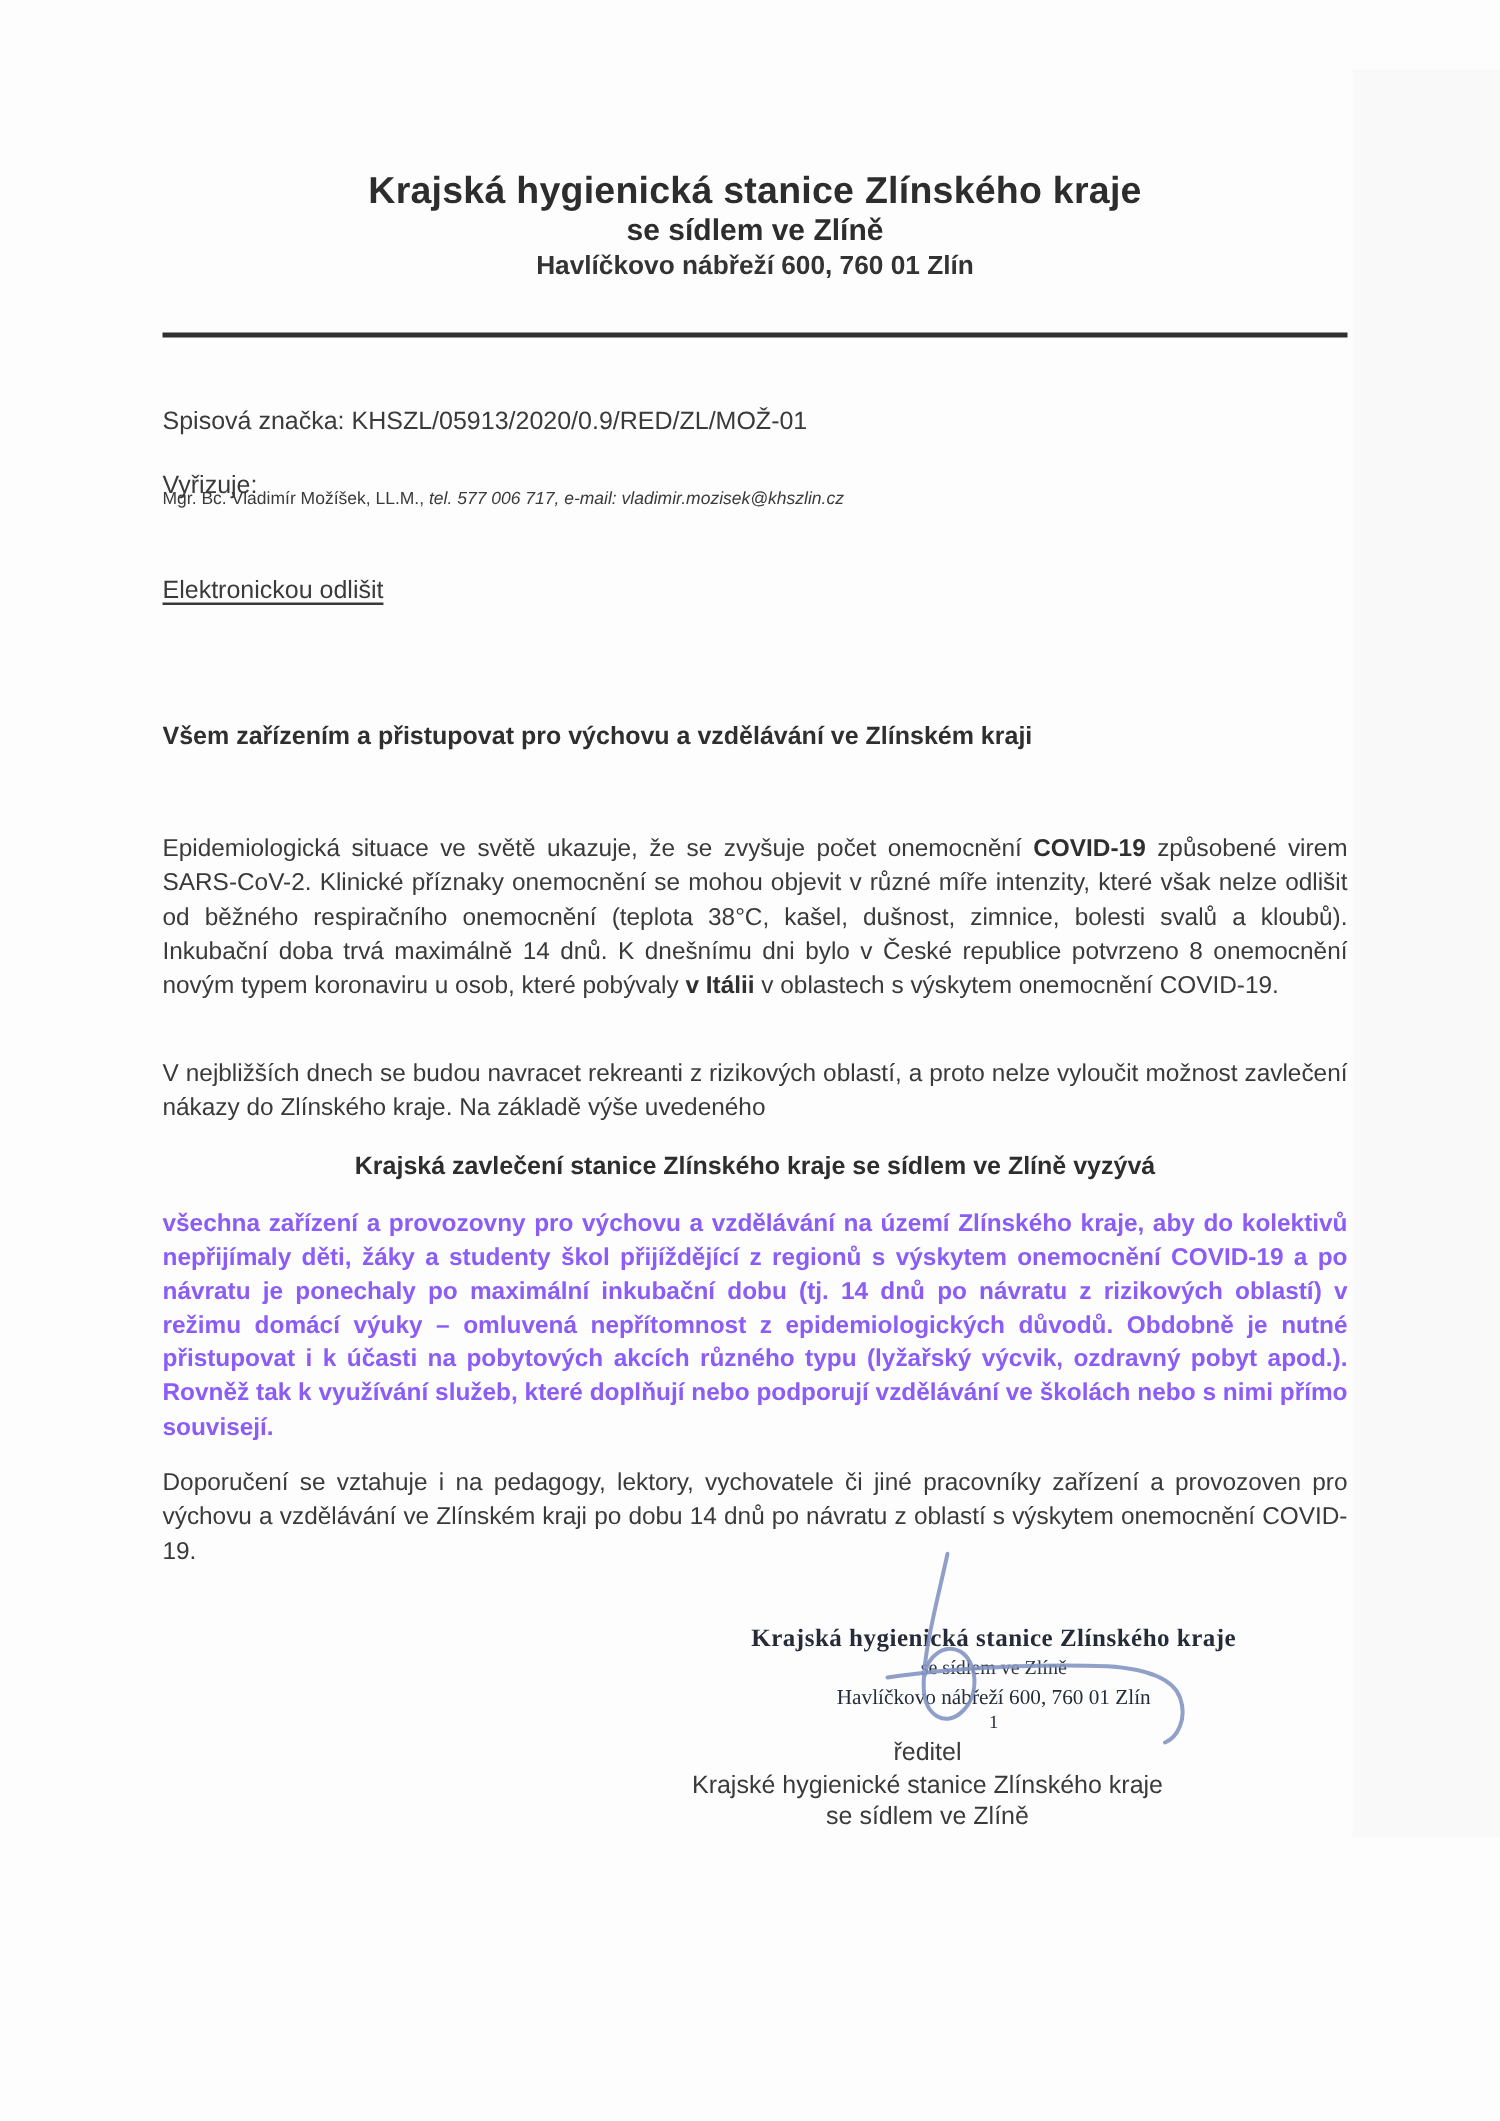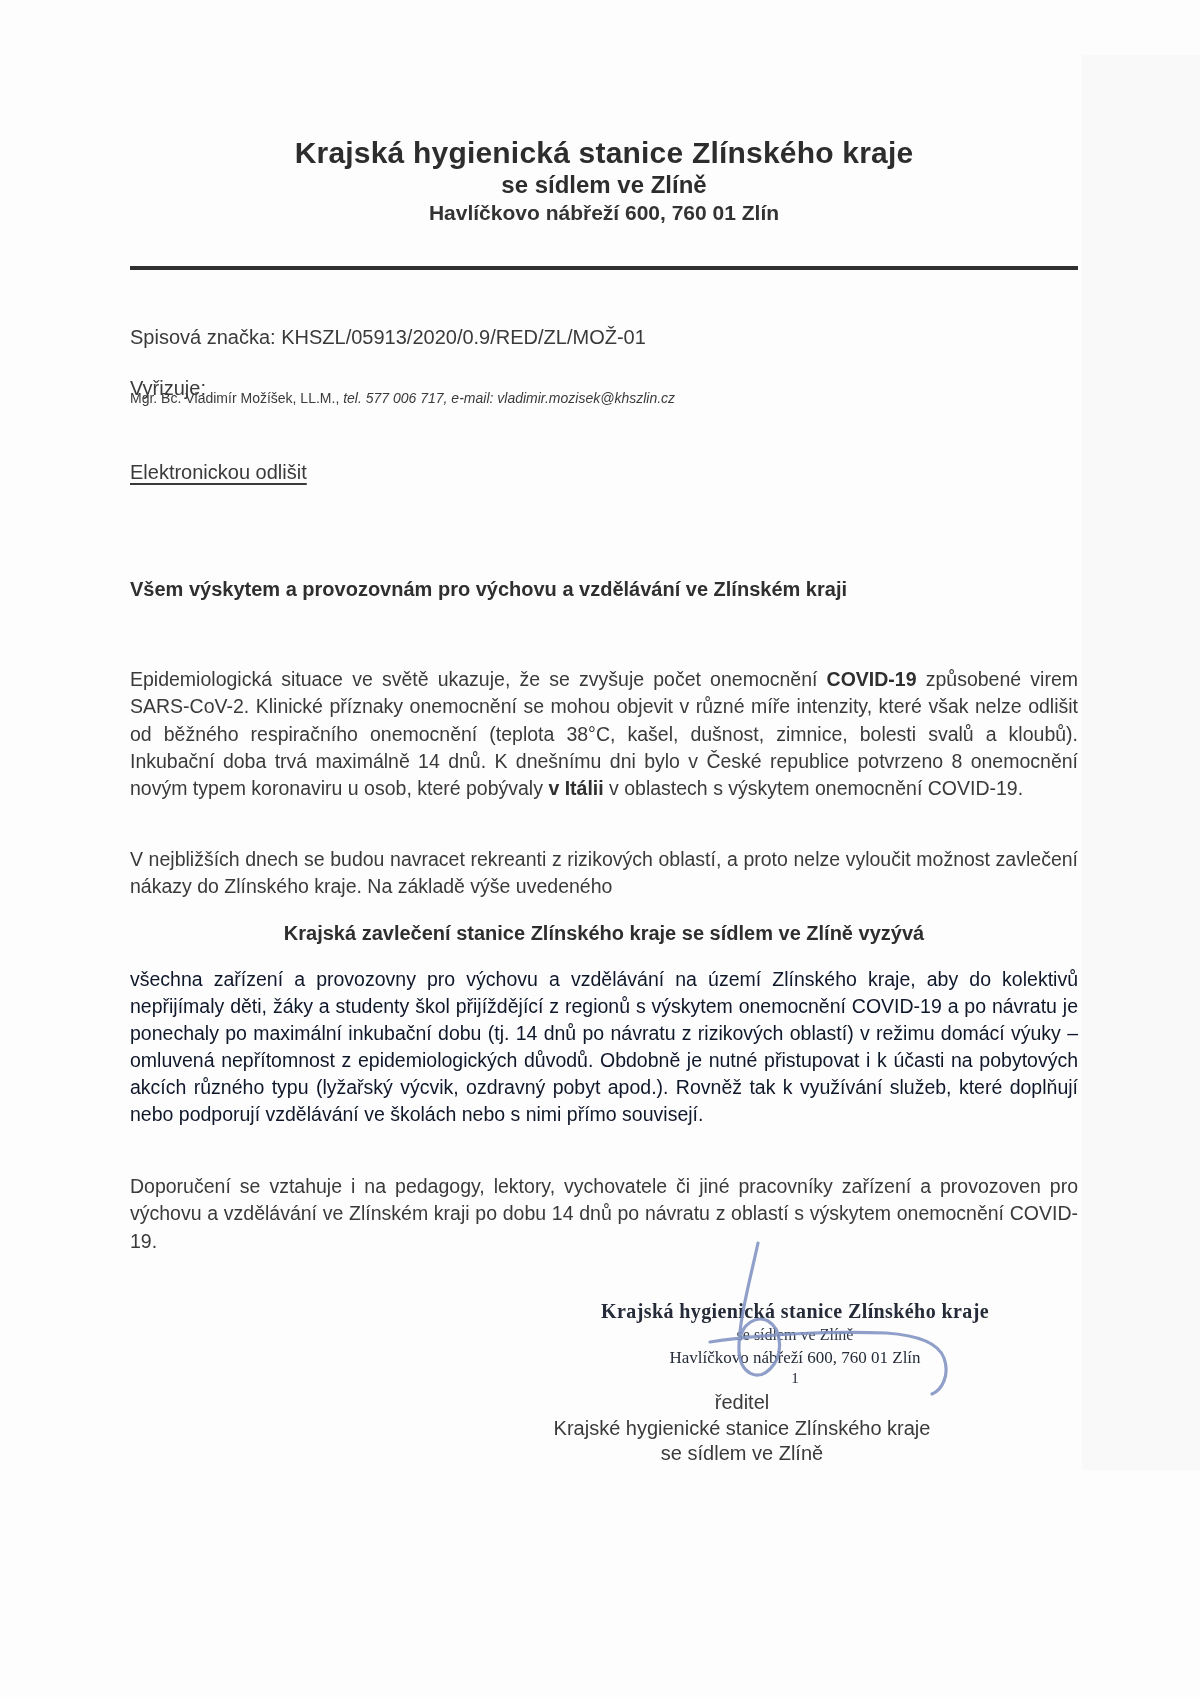--- a/index.html
+++ b/index.html
@@ -29,21 +29,21 @@
   .vyrizuje{top:375px;font-size:20px;line-height:26px;}
   .handler-line{top:390px;font-size:14px;}
   .italic{font-style:italic;}
   .delivery{top:461px;font-size:20px;text-decoration:underline;text-underline-offset:4px;}
   .addressee{top:578px;font-size:20px;font-weight:700;color:#2f2f2f;}
   .para{font-size:19.5px;line-height:27.3px;text-align:justify;color:#3a3a3a;}
   .p1{top:666px;}
   .p2{top:846px;}
   .b{font-weight:700;color:#2f2f2f;}
   .call-heading{top:922px;text-align:center;font-size:20px;font-weight:700;color:#2e2e2e;}
-  .p3{top:966px;font-weight:400;color:#0f172a;line-height:27.1px;}
+  .p3{top:966px;font-weight:700;color:#8b5cf6;line-height:27.1px;}
   .p4{top:1173px;}
   
   .stamp{left:420px;top:1298px;width:750px;text-align:center;
          font-family:"Liberation Serif","DejaVu Serif",serif;color:#252b38;}
   .stamp-l1{font-size:20px;font-weight:700;letter-spacing:.4px;line-height:26px;}
   .stamp-l2{font-size:16px;line-height:22px;color:#2c3442;}
   .stamp-l3{font-size:17px;line-height:23px;}
   .stamp-l4{font-size:15px;line-height:19px;}
   
   .sig-svg{left:680px;top:1230px;width:320px;height:175px;}
@@ -65,21 +65,21 @@
   </div>
   <div class="abs rule"></div>
 
   <div class="abs content-w spisova">Spisová značka: KHSZL/05913/2020/0.9/RED/ZL/MOŽ-01</div>
 
   <div class="abs content-w vyrizuje">Vyřizuje:</div>
   <div class="abs content-w handler-line"><span>Mgr. Bc. Vladimír Možíšek, LL.M., </span><span class="italic">tel. 577 006 717, e-mail: vladimir.mozisek@khszlin.cz</span></div>
 
   <div class="abs content-w delivery">Elektronickou odlišit</div>
 
-  <div class="abs content-w addressee">Všem výskytem a provozovnám pro výchovu a vzdělávání ve Zlínském kraji</div>
+  <div class="abs content-w addressee">Všem zařízením a přistupovat pro výchovu a vzdělávání ve Zlínském kraji</div>
 
   <div class="abs content-w para p1"><span>Epidemiologická situace ve světě ukazuje, že se zvyšuje počet onemocnění </span><span class="b">COVID-19</span><span> způsobené virem SARS-CoV-2. Klinické příznaky onemocnění se mohou objevit v různé míře intenzity, které však nelze odlišit od běžného respiračního onemocnění (teplota 38°C, kašel, dušnost, zimnice, bolesti svalů a kloubů). Inkubační doba trvá maximálně 14 dnů. K dnešnímu dni bylo v České republice potvrzeno 8 onemocnění novým typem koronaviru u osob, které pobývaly </span><span class="b">v Itálii</span><span> v oblastech s výskytem onemocnění COVID-19.</span></div>
 
   <div class="abs content-w para p2">V nejbližších dnech se budou navracet rekreanti z rizikových oblastí, a proto nelze vyloučit možnost zavlečení nákazy do Zlínského kraje. Na základě výše uvedeného</div>
 
   <div class="abs content-w call-heading">Krajská zavlečení stanice Zlínského kraje se sídlem ve Zlíně vyzývá</div>
 
   <div class="abs content-w para p3">všechna zařízení a provozovny pro výchovu a vzdělávání na území Zlínského kraje, aby do kolektivů nepřijímaly děti, žáky a studenty škol přijíždějící z regionů s výskytem onemocnění COVID-19 a po návratu je ponechaly po maximální inkubační dobu (tj. 14 dnů po návratu z rizikových oblastí) v režimu domácí výuky – omluvená nepřítomnost z epidemiologických důvodů. Obdobně je nutné přistupovat i k účasti na pobytových akcích různého typu (lyžařský výcvik, ozdravný pobyt apod.). Rovněž tak k využívání služeb, které doplňují nebo podporují vzdělávání ve školách nebo s nimi přímo souvisejí.</div>
 
   <div class="abs content-w para p4">Doporučení se vztahuje i na pedagogy, lektory, vychovatele či jiné pracovníky zařízení a provozoven pro výchovu a vzdělávání ve Zlínském kraji po dobu 14 dnů po návratu z oblastí s výskytem onemocnění COVID-19.</div>

